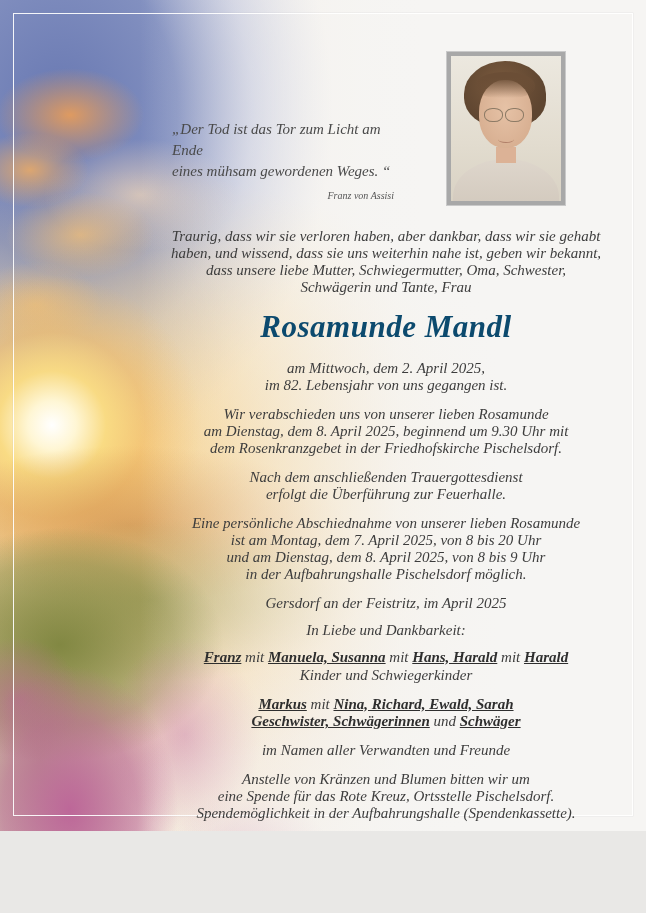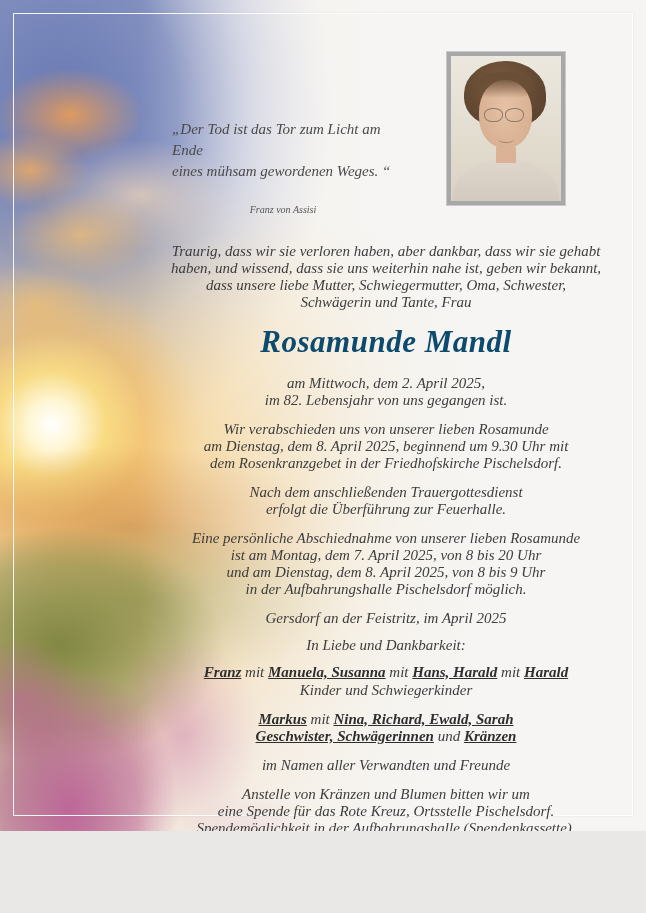--- a/index.html
+++ b/index.html
@@ -71,23 +71,23 @@
   .p-shirt{position:absolute; left:2px; bottom:-4px; width:106px; height:46px;
     background:linear-gradient(180deg,#ded6cc 0%,#d3cabe 100%);
     border-radius:55% 55% 0 0 / 90% 90% 0 0;}
   .p-neck{position:absolute; left:45px; bottom:38px; width:20px; height:16px; background:#dcb296;}
   
   .pre{white-space:pre-line;}
   .quote{
     position:absolute; left:172px; top:119px; width:224px;
     font-size:15px; line-height:21px; color:#4a4a4a;
   }
-  .quote .attrib{display:block; text-align:center; font-size:10px; color:#555; margin-top:17px; padding-right:2px;}
+  .quote .attrib{display:block; text-align:right; font-size:10px; color:#555; margin-top:3px; padding-right:2px;}
   .col{
-    position:absolute; left:128px; top:243px; width:516px;
+    position:absolute; left:128px; top:228px; width:516px;
     text-align:center; font-size:15px; line-height:17px;
   }
   .col p{margin:0 0 12px;}
   .name{
     font-size:31px; line-height:38px; font-weight:bold; color:#0c4a6e;
     margin:4px 0 14px; letter-spacing:0.5px;
   }
   .b{font-weight:bold; color:#2e2e2e;text-decoration:underline;}
   .fam-row{margin:0 0 0.5px !important;}
   .caption{margin:0 0 12px !important;}
@@ -155,21 +155,21 @@
 und am Dienstag, dem 8. April 2025, von 8 bis 9 Uhr
 in der Aufbahrungshalle Pischelsdorf möglich.</p>
     <p class="gap-sm">Gersdorf an der Feistritz, im April 2025</p>
     <p class="gap-sm">In Liebe und Dankbarkeit:</p>
 
     <p class="fam-row"><span class="b">Franz</span> <span>mit</span> <span class="b">Manuela, Susanna</span> <span>mit</span> <span class="b">Hans, Harald</span> <span>mit</span> <span class="b">Harald</span></p>
     <p class="caption">Kinder und Schwiegerkinder</p>
 
     <p class="fam-row"><span class="b">Markus</span> <span>mit</span> <span class="b">Nina, Richard, Ewald, Sarah</span></p>
 
-    <p><span class="b">Geschwister, Schwägerinnen</span> <span>und</span> <span class="b">Kränzen</span></p>
+    <p><span class="b">Geschwister, Schwägerinnen</span> <span>und</span> <span class="b">Schwäger</span></p>
 
     <p>im Namen aller Verwandten und Freunde</p>
 
     <p class="pre">Anstelle von Kränzen und Blumen bitten wir um
 eine Spende für das Rote Kreuz, Ortsstelle Pischelsdorf.
 Spendemöglichkeit in der Aufbahrungshalle (Spendenkassette).</p>
   </div>
 
   <div class="footer-line">Bestattung Martin Predota, www.predota.co.at</div>
 

